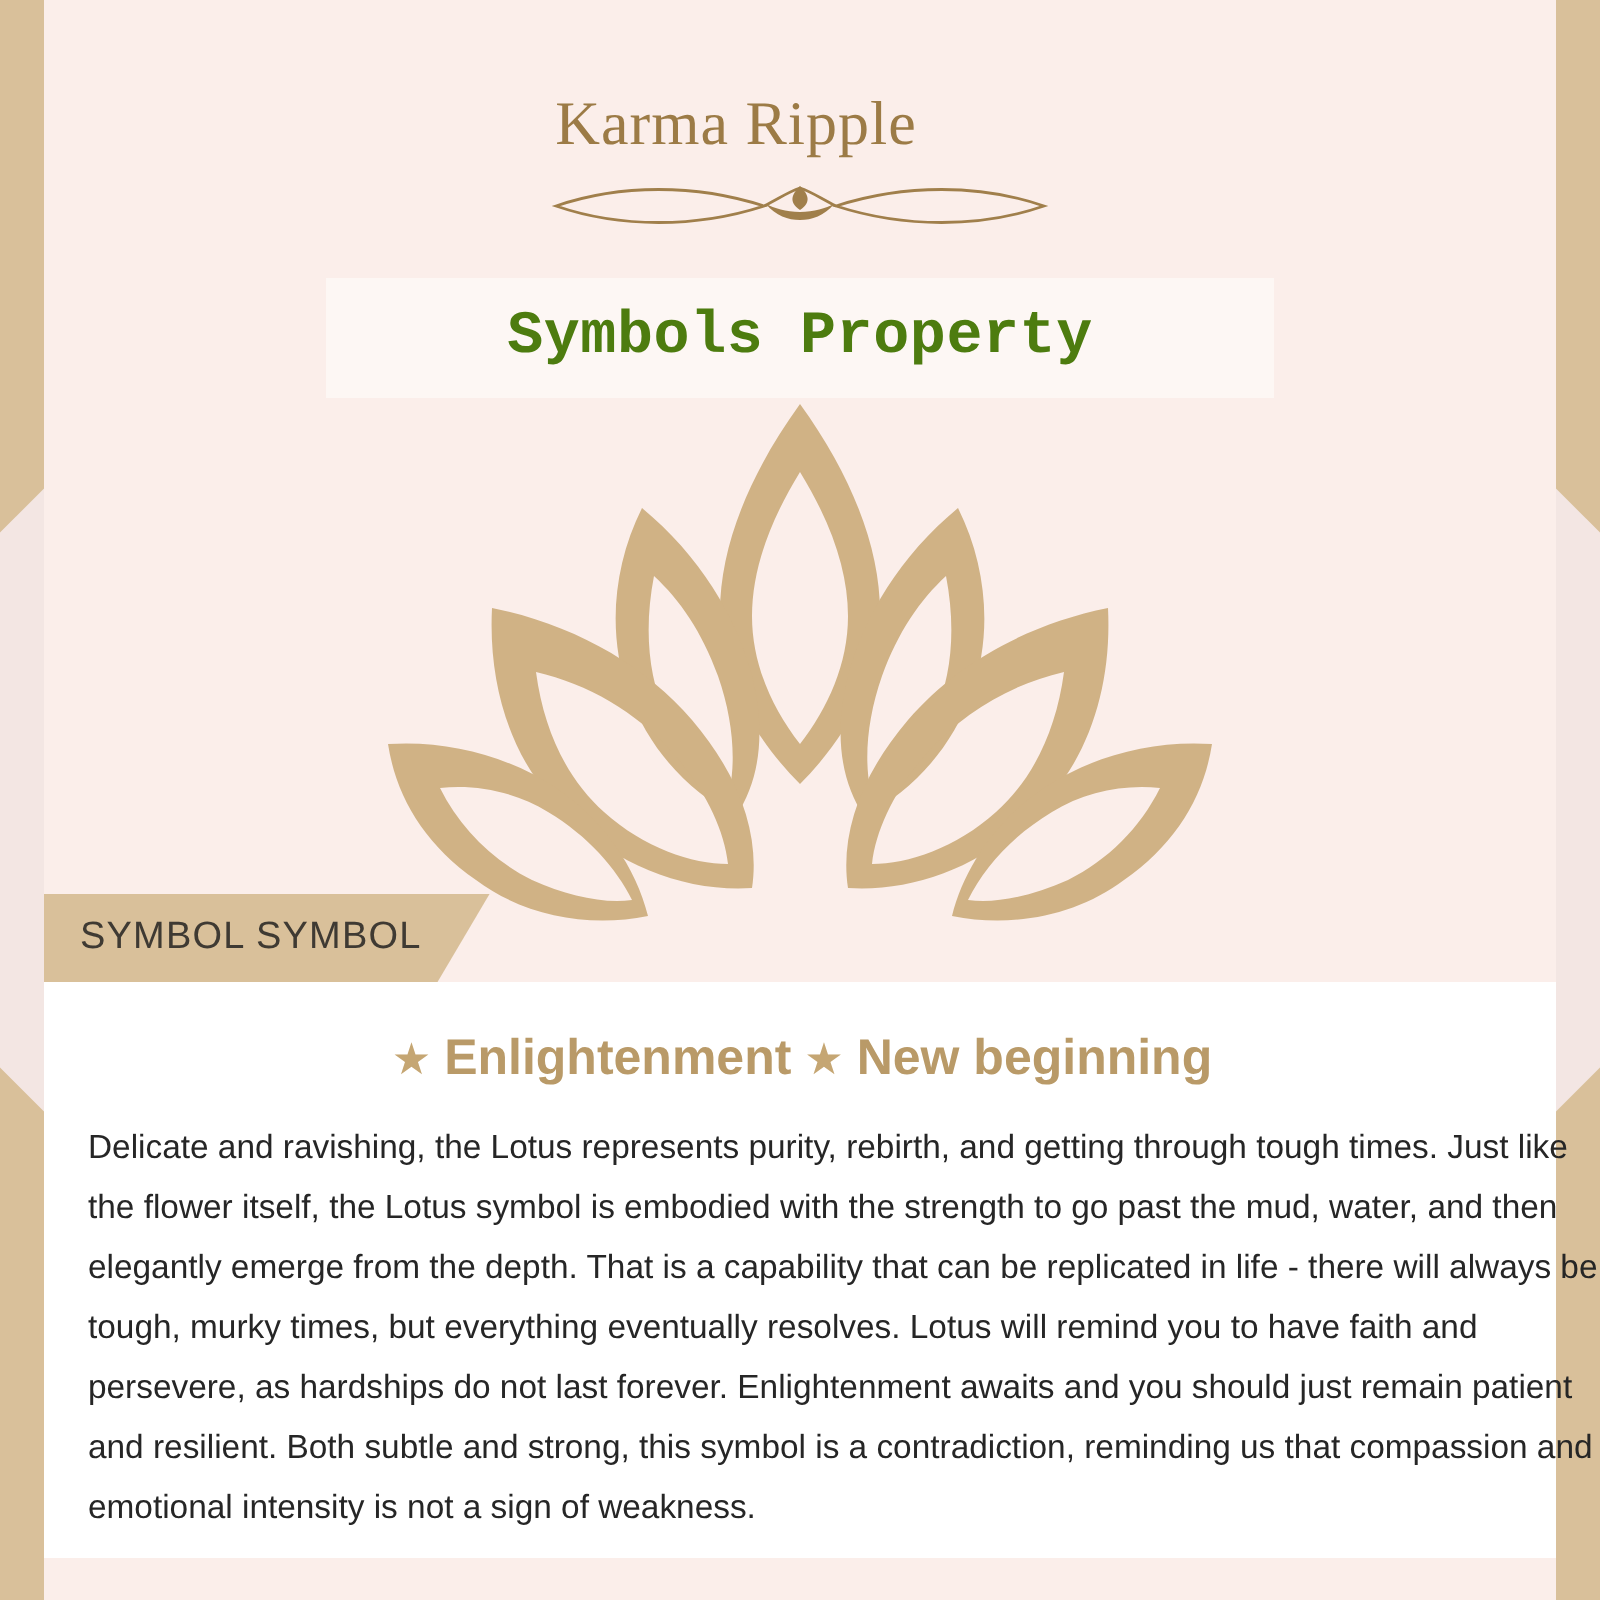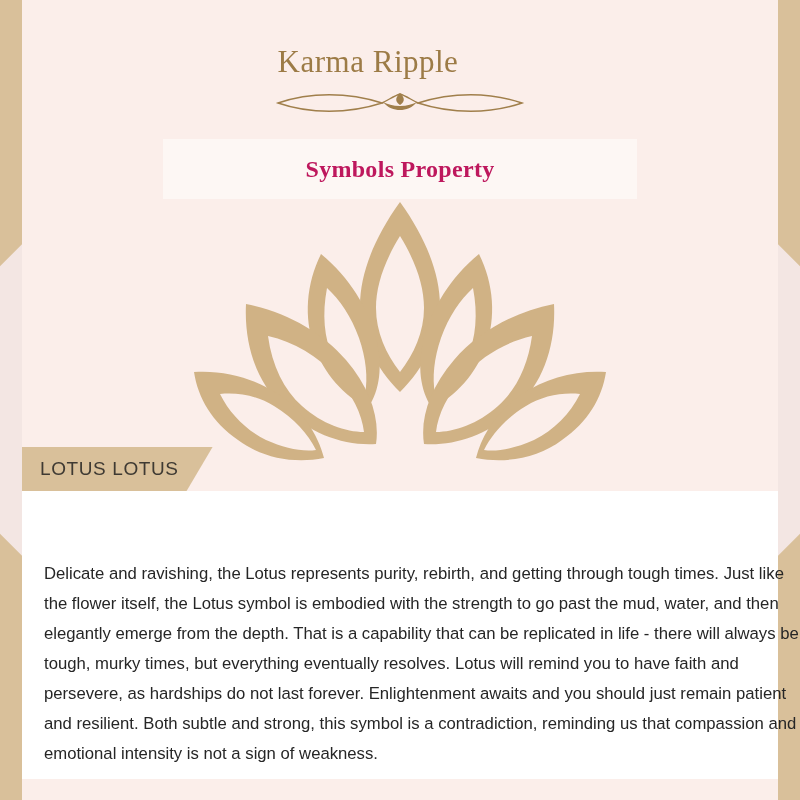--- a/index.html
+++ b/index.html
@@ -93,24 +93,24 @@
     top: 139px;
     left: 163px;
     width: 474px;
     height: 60px;
     background: #fdf7f4;
     display: flex;
     align-items: center;
     justify-content: center;
   }
   .title-text {
-    font-family: Liberation Serif, serif;
+    font-family: Liberation Mono, monospace;
     font-weight: bold;
-    font-size: 24px;
-    color: #be185d;
+    font-size: 30px;
+    color: #4d7c0f;
     letter-spacing: 0.3px;
   }
 
   
   .lotus {
     position: absolute;
     top: 196px;
     left: 190px;
     width: 420px;
     height: 276px;
@@ -236,20 +236,26 @@
         <path d="M4 176 C 34 174, 64 182, 88 198 C 112 214, 128 238, 134 262 C 104 268, 72 262, 48 244 C 22 226, 8 202, 4 176 Z
                  M30 198 C 40 218, 56 234, 76 244 C 94 252, 112 256, 126 254 C 118 238, 104 222, 84 210 C 68 200, 48 196, 30 198 Z"></path>
 
         <path d="M416 176 C 386 174, 356 182, 332 198 C 308 214, 292 238, 286 262 C 316 268, 348 262, 372 244 C 398 226, 412 202, 416 176 Z
                  M390 198 C 380 218, 364 234, 344 244 C 326 252, 308 256, 294 254 C 302 238, 316 222, 336 210 C 352 200, 372 196, 390 198 Z"></path>
       </g>
     </svg>
   </div>
 
   <div class="ribbon">
-    <span class="ribbon-text">LOTUS LOTUS</span>
+    <span class="ribbon-text">SYMBOL SYMBOL</span>
   </div>
 
   <div class="body-card">
+    <div class="headline">
+      <span class="star">★</span>
+      <span class="headline-word">Enlightenment</span>
+      <span class="star">★</span>
+      <span class="headline-word">New beginning</span>
+    </div>
     <div class="paragraph">Delicate and ravishing, the Lotus represents purity, rebirth, and getting through tough times. Just like the flower itself, the Lotus symbol is embodied with the strength to go past the mud, water, and then elegantly emerge from the depth. That is a capability that can be replicated in life - there will always be tough, murky times, but everything eventually resolves. Lotus will remind you to have faith and persevere, as hardships do not last forever. Enlightenment awaits and you should just remain patient and resilient. Both subtle and strong, this symbol is a contradiction, reminding us that compassion and emotional intensity is not a sign of weakness.</div>
   </div>
 
 </div>
 
 </body></html>

